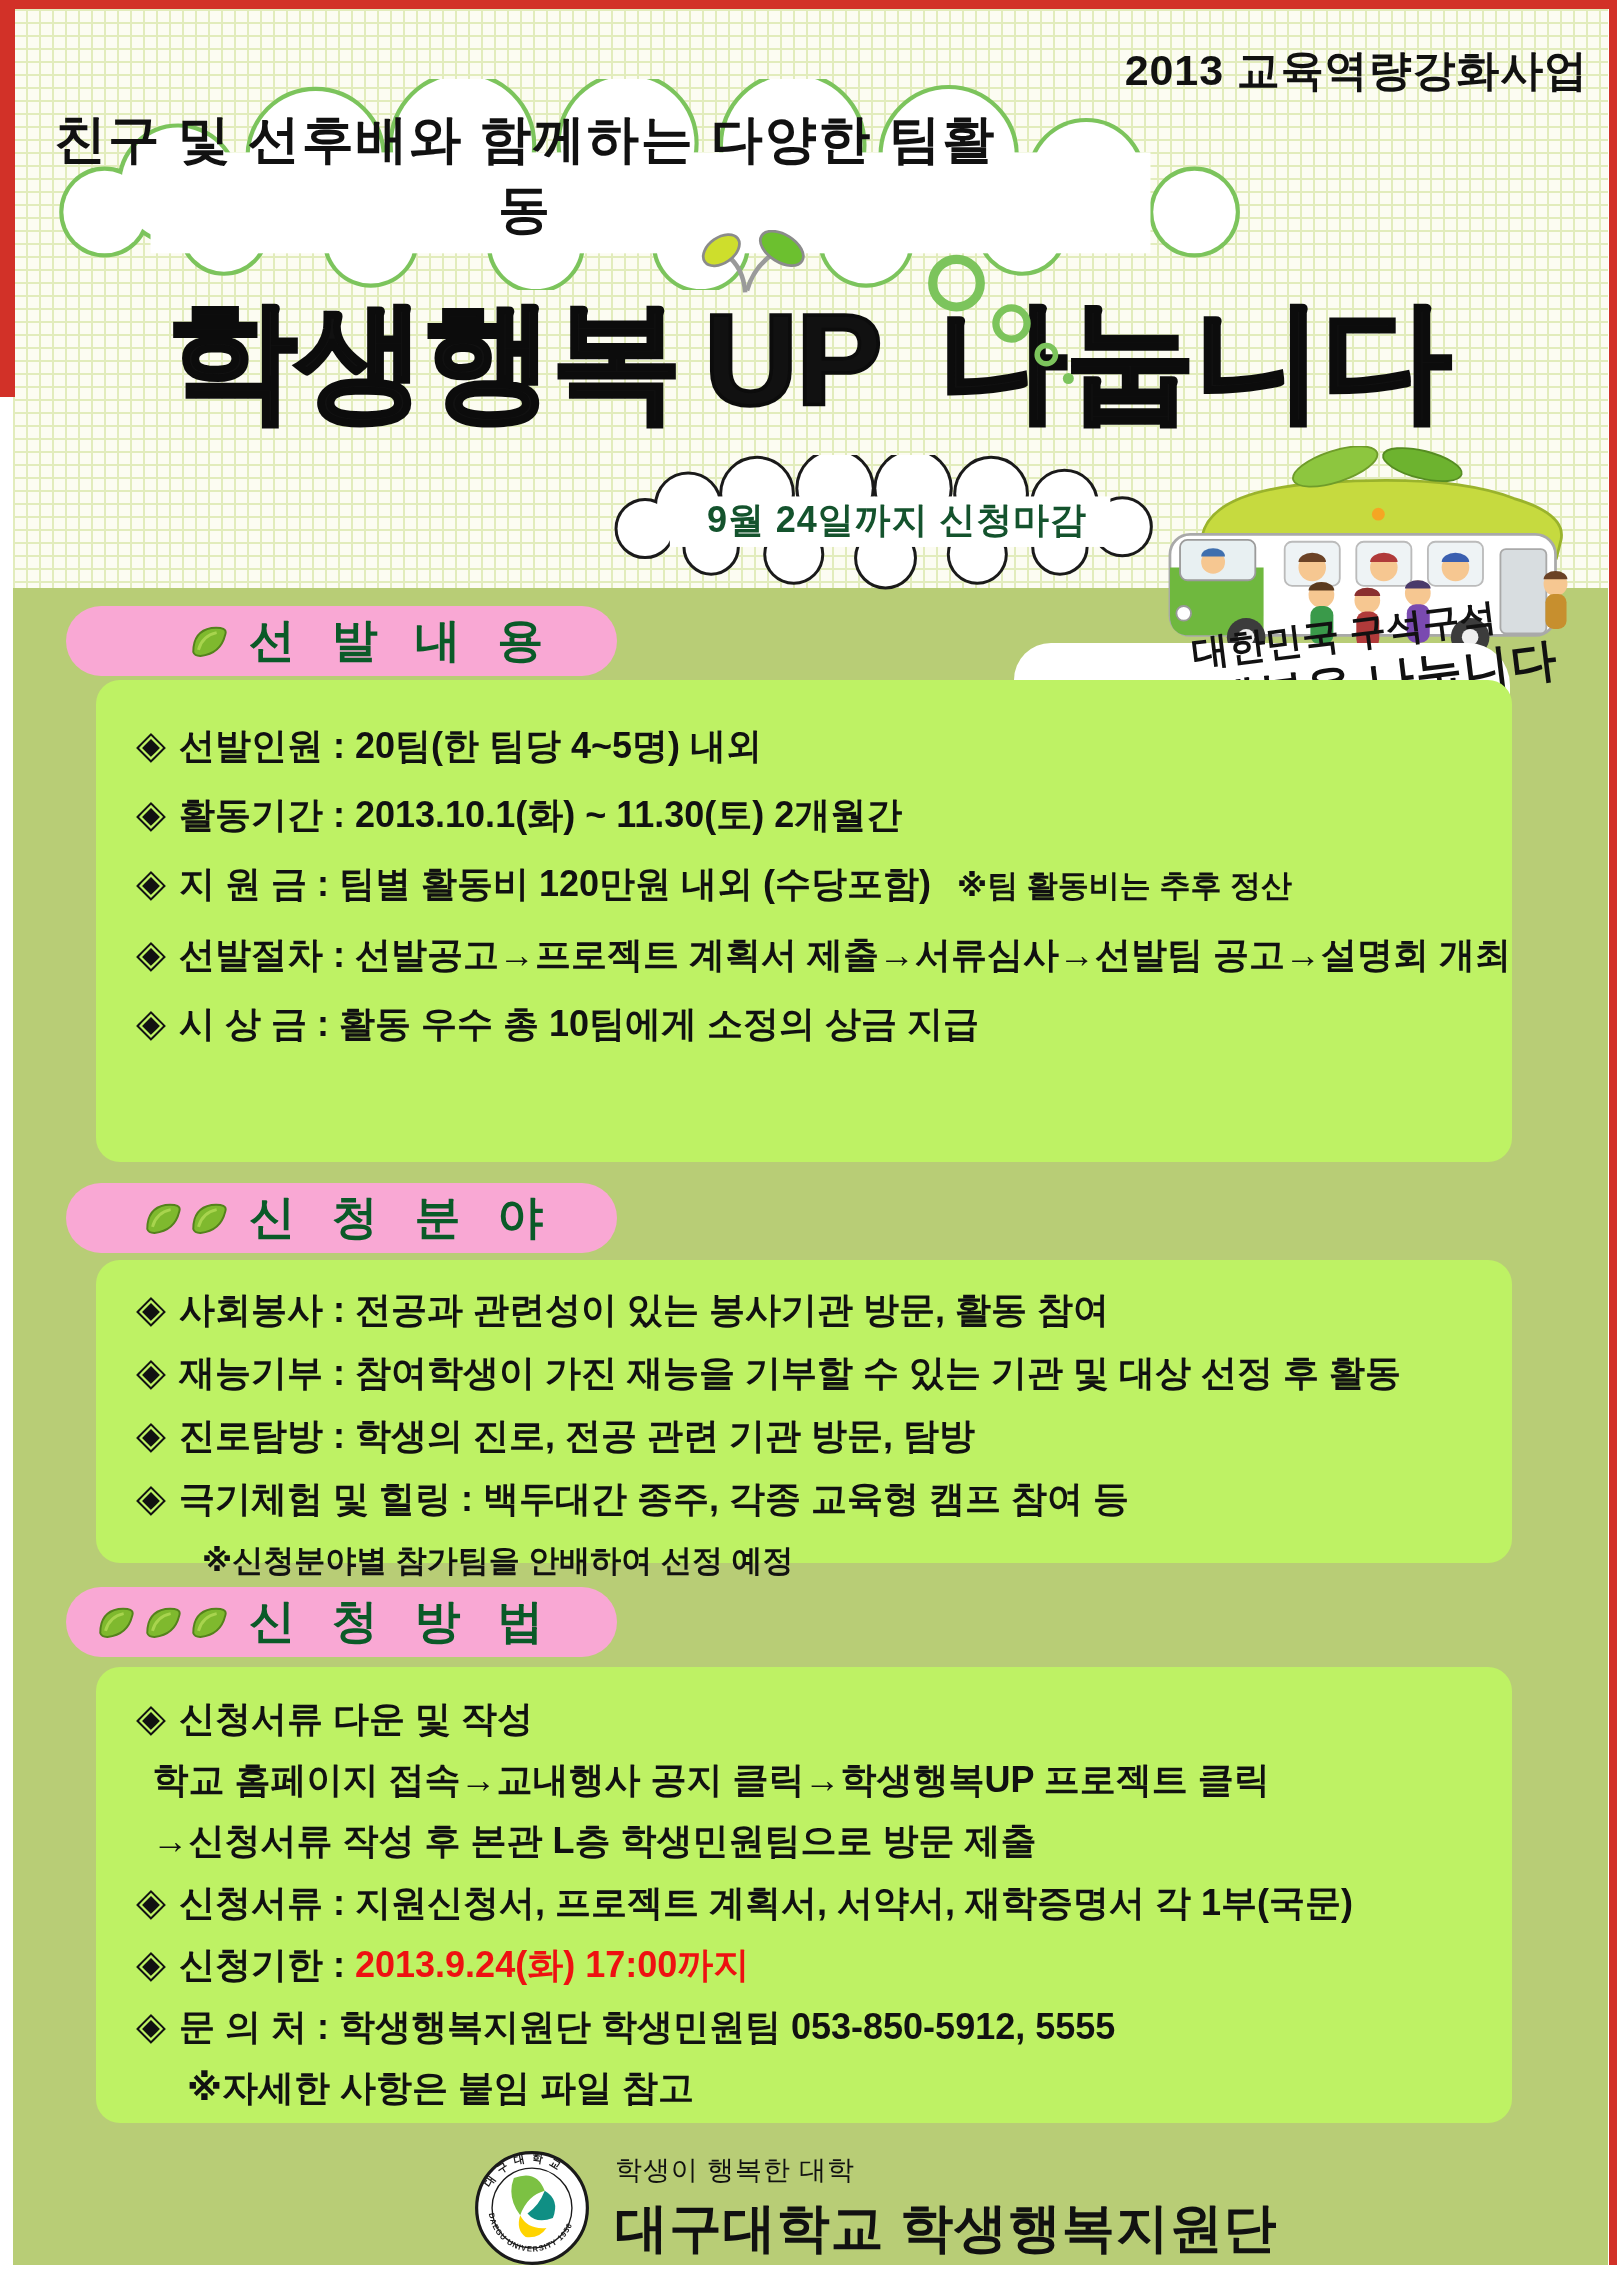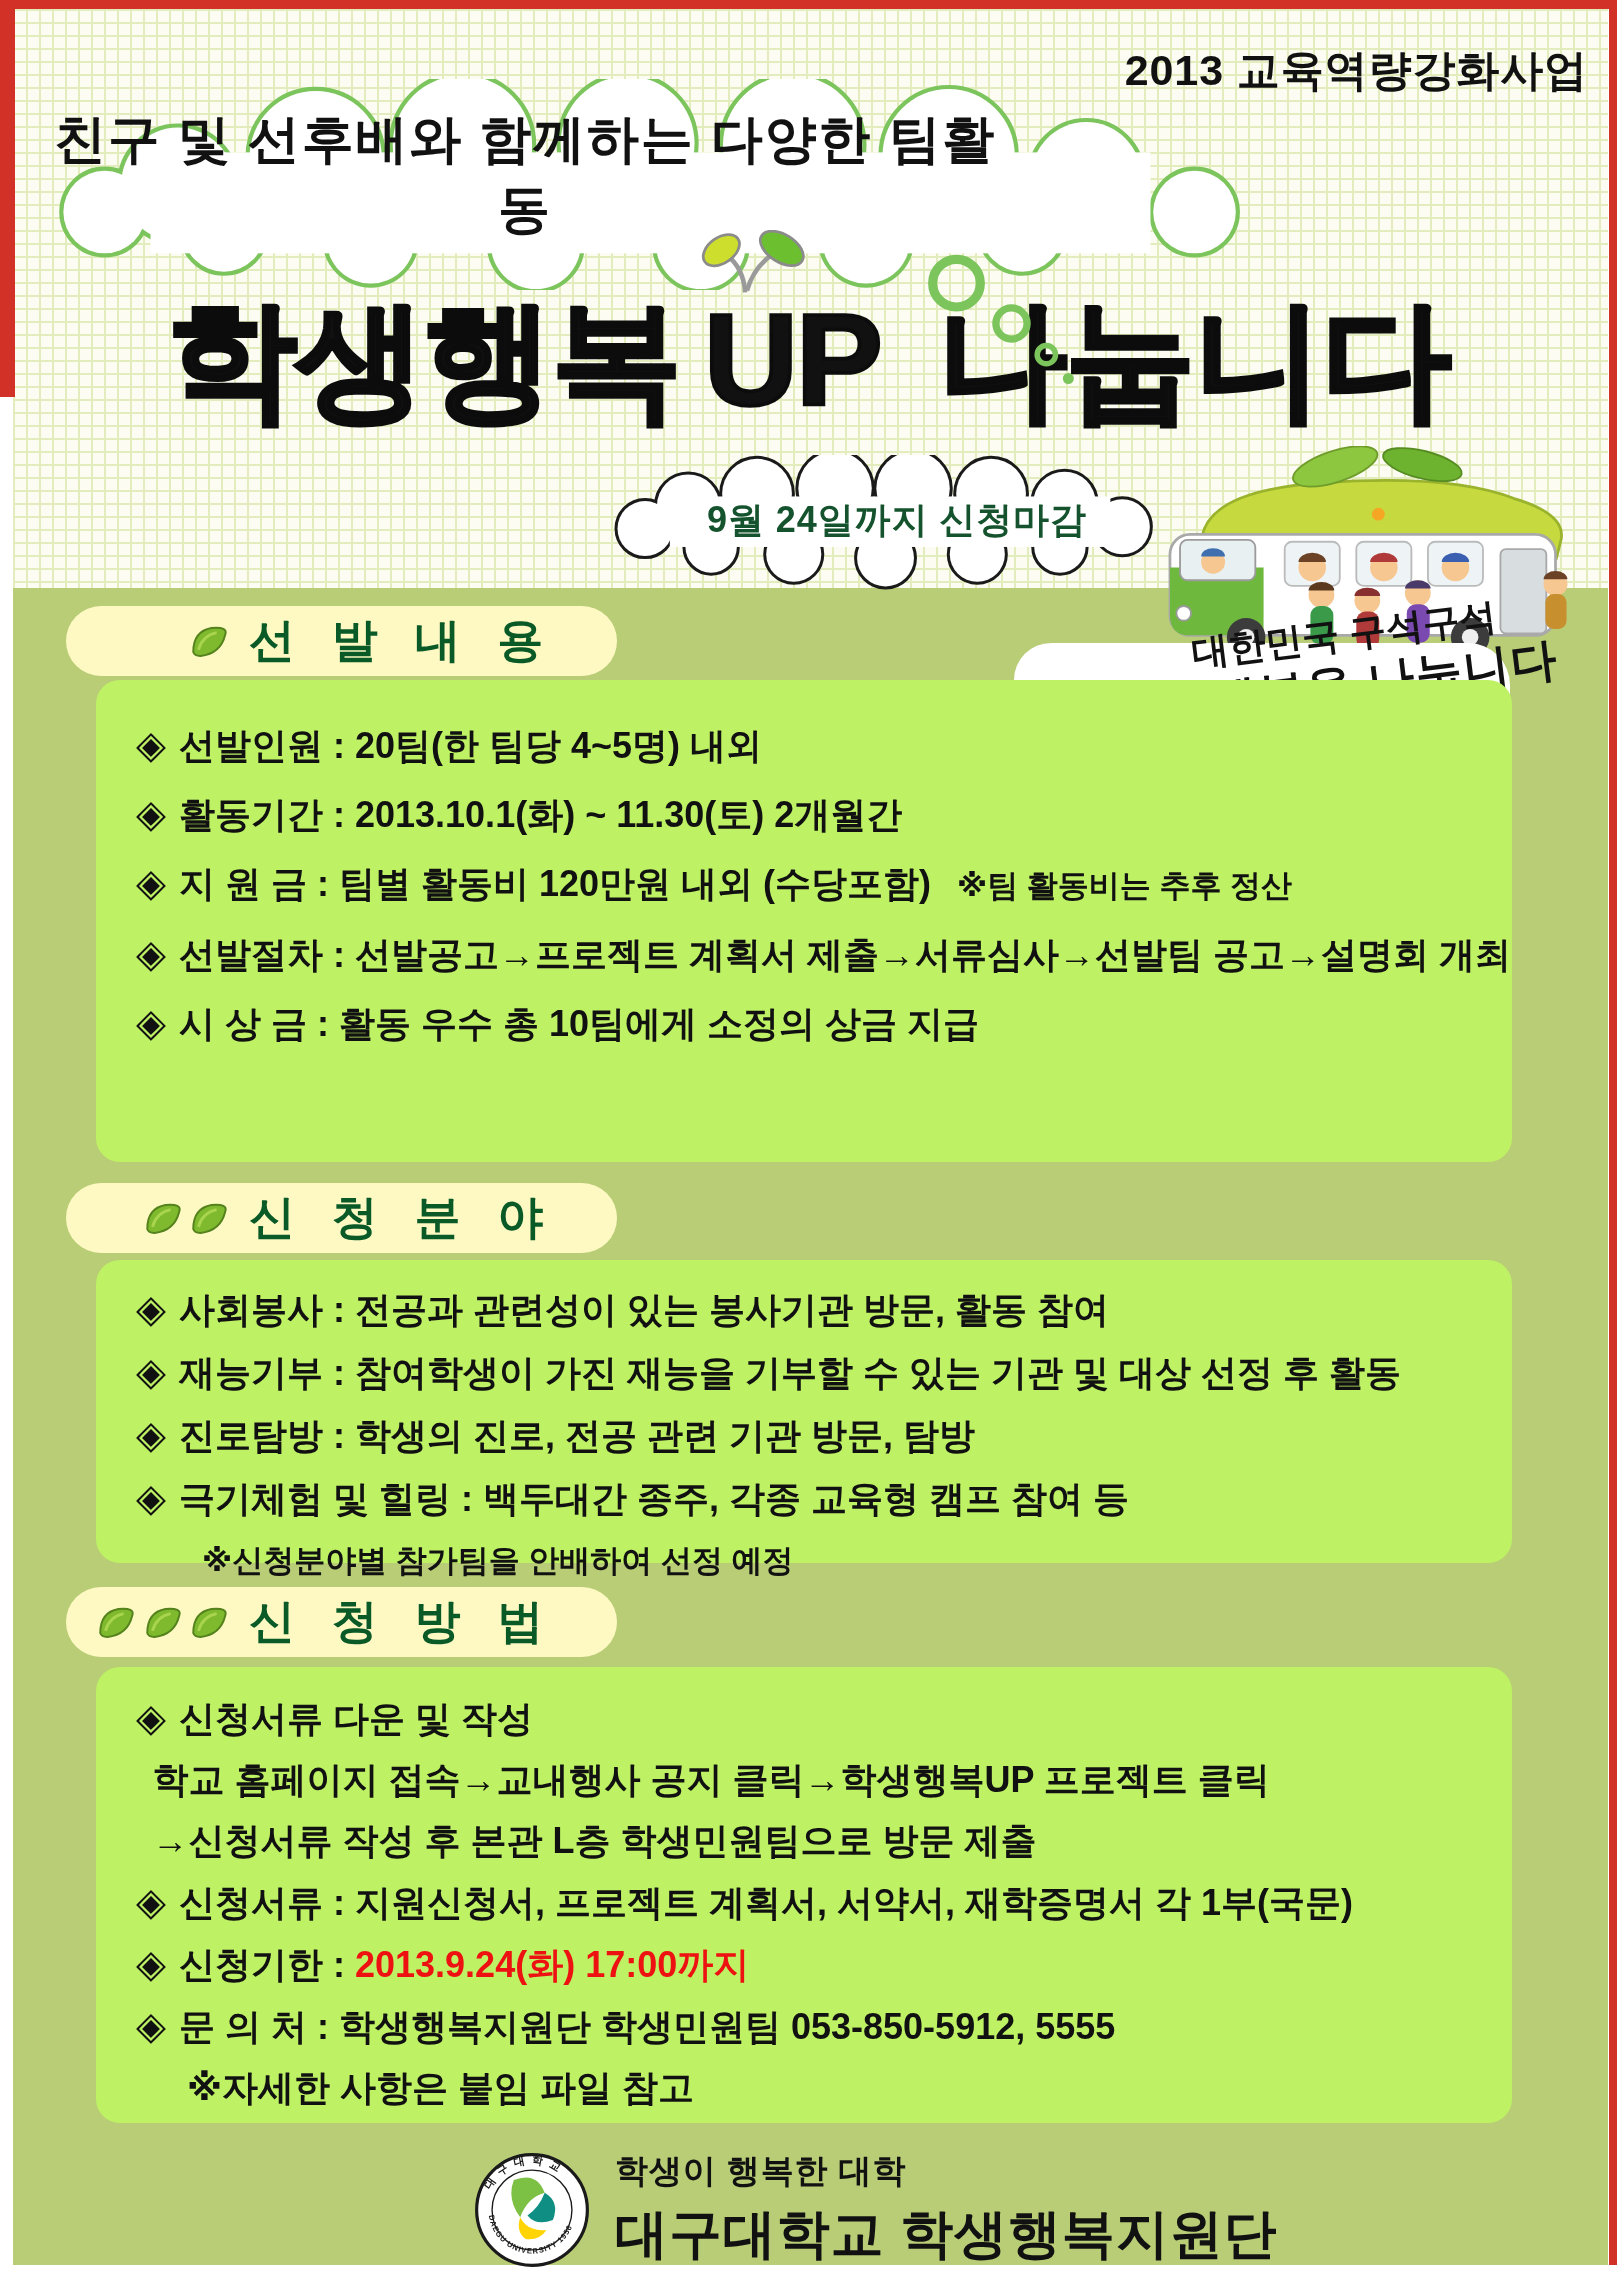--- a/index.html
+++ b/index.html
@@ -46,21 +46,21 @@
   .bus-svg{position:absolute;right:11px;top:446px;width:459px;height:219px;z-index:5;}
   .caption-bump{position:absolute;right:107px;top:643px;width:496px;height:66px;background:#fff;
     border-radius:37px 42px 0 0;z-index:6;}
   .bus-caption{position:absolute;right:26px;top:613px;width:487px;z-index:7;transform:rotate(-7deg);
     text-align:center;font-weight:bold;line-height:1.2;}
   .bus-caption .cap1{font-size:37px;}
   .bus-caption .cap2{font-size:46px;letter-spacing:1.8px;}
 
   
   .section{position:absolute;left:0;top:0;width:100%;z-index:8;}
-  .pill{position:absolute;left:66px;width:551px;height:70px;background:#fef9c3;border-radius:35px;
+  .pill{position:absolute;left:66px;width:551px;height:70px;background:#f9a8d4;border-radius:35px;
     display:flex;align-items:center;}
   .pill .leaves{width:163px;display:flex;justify-content:flex-end;gap:7.3px;align-items:center;}
   .pill .leaf{width:39px;height:39px;transform:rotate(8deg);}
   .pill .pill-title{margin-left:20px;font-size:46px;font-weight:bold;color:#0a5a28;letter-spacing:12px;}
   .box{position:absolute;left:96px;width:1416px;background:#bef264;border-radius:24px;box-sizing:border-box;}
   .sec0 .pill{top:606px;}  .sec0 .box{top:680px;height:482px;padding:31px 40px 0 40px;}
   .sec1 .pill{top:1183px;} .sec1 .box{top:1260px;height:303px;padding:18.4px 40px 0 40px;}
   .sec2 .pill{top:1587px;} .sec2 .box{top:1667px;height:456px;padding:20px 40px 0 40px;}
   .row{font-size:36px;font-weight:bold;white-space:nowrap;}
   .sec0 .row{line-height:68px;}
@@ -70,21 +70,21 @@
   .row.indent-sm{padding-left:16.5px;}
   .row.indent-md{padding-left:51px;}
   .row.indent-lg{padding-left:66px;}
   .row.small{font-size:31px;}
   .row .red{color:#ee1111;}
   .row .note{font-size:31px;margin-left:26px;}
 
   
   .footer{position:absolute;left:473px;top:2149px;z-index:8;display:flex;align-items:center;gap:24px;}
   .seal-svg{width:118px;height:118px;}
-  .footer-text .slogan{font-size:33px;font-weight:bold;letter-spacing:0.9px;}
+  .footer-text .slogan{font-size:27px;font-weight:normal;letter-spacing:0.9px;}
   .footer-text .org{font-size:53px;font-weight:900;letter-spacing:0.9px;margin-top:5px;}
 </style>
 </head>
 <body>
 
 <div class="grid-bg"></div>
 <div class="green-bg"></div>
 <div class="red-top"></div>
 <div class="red-left"></div>
 <div class="red-right"></div>

